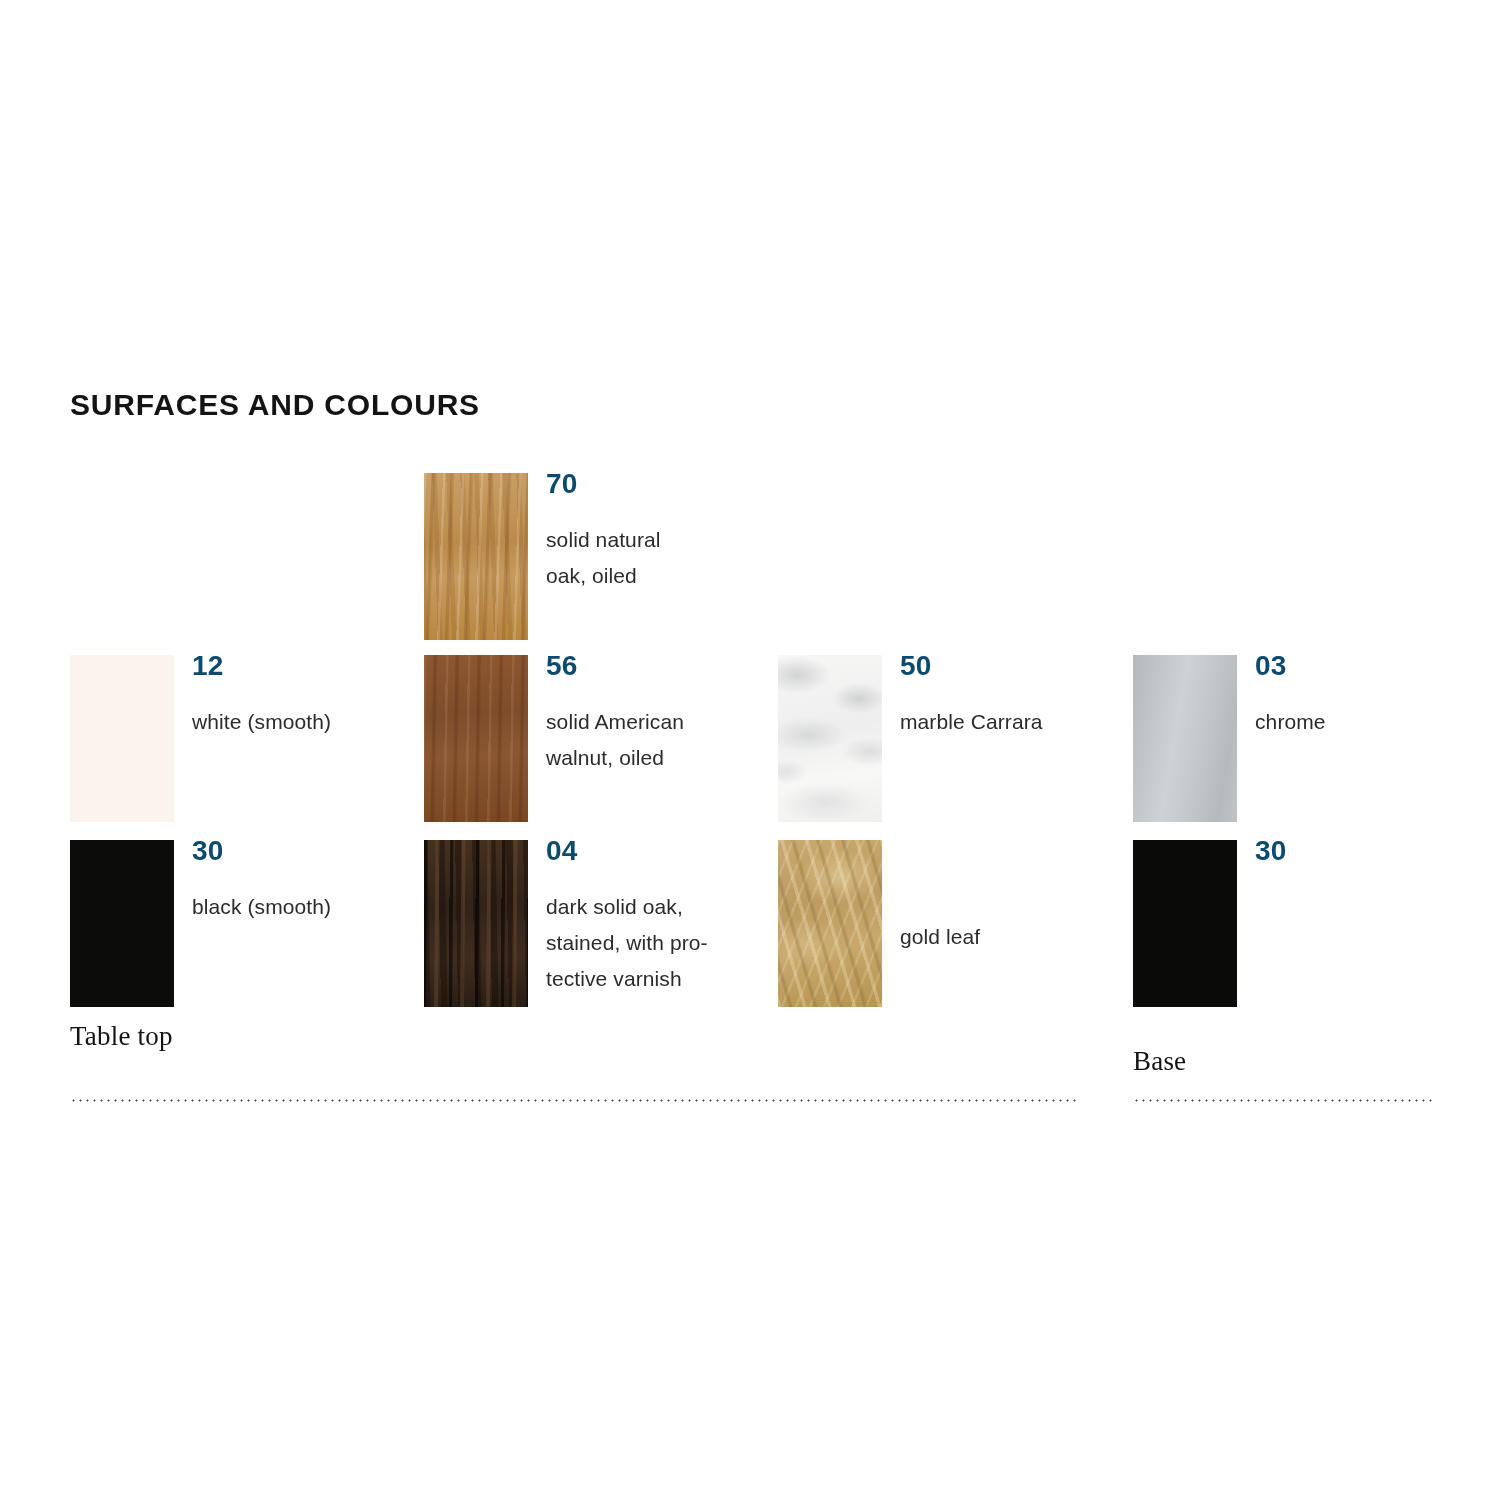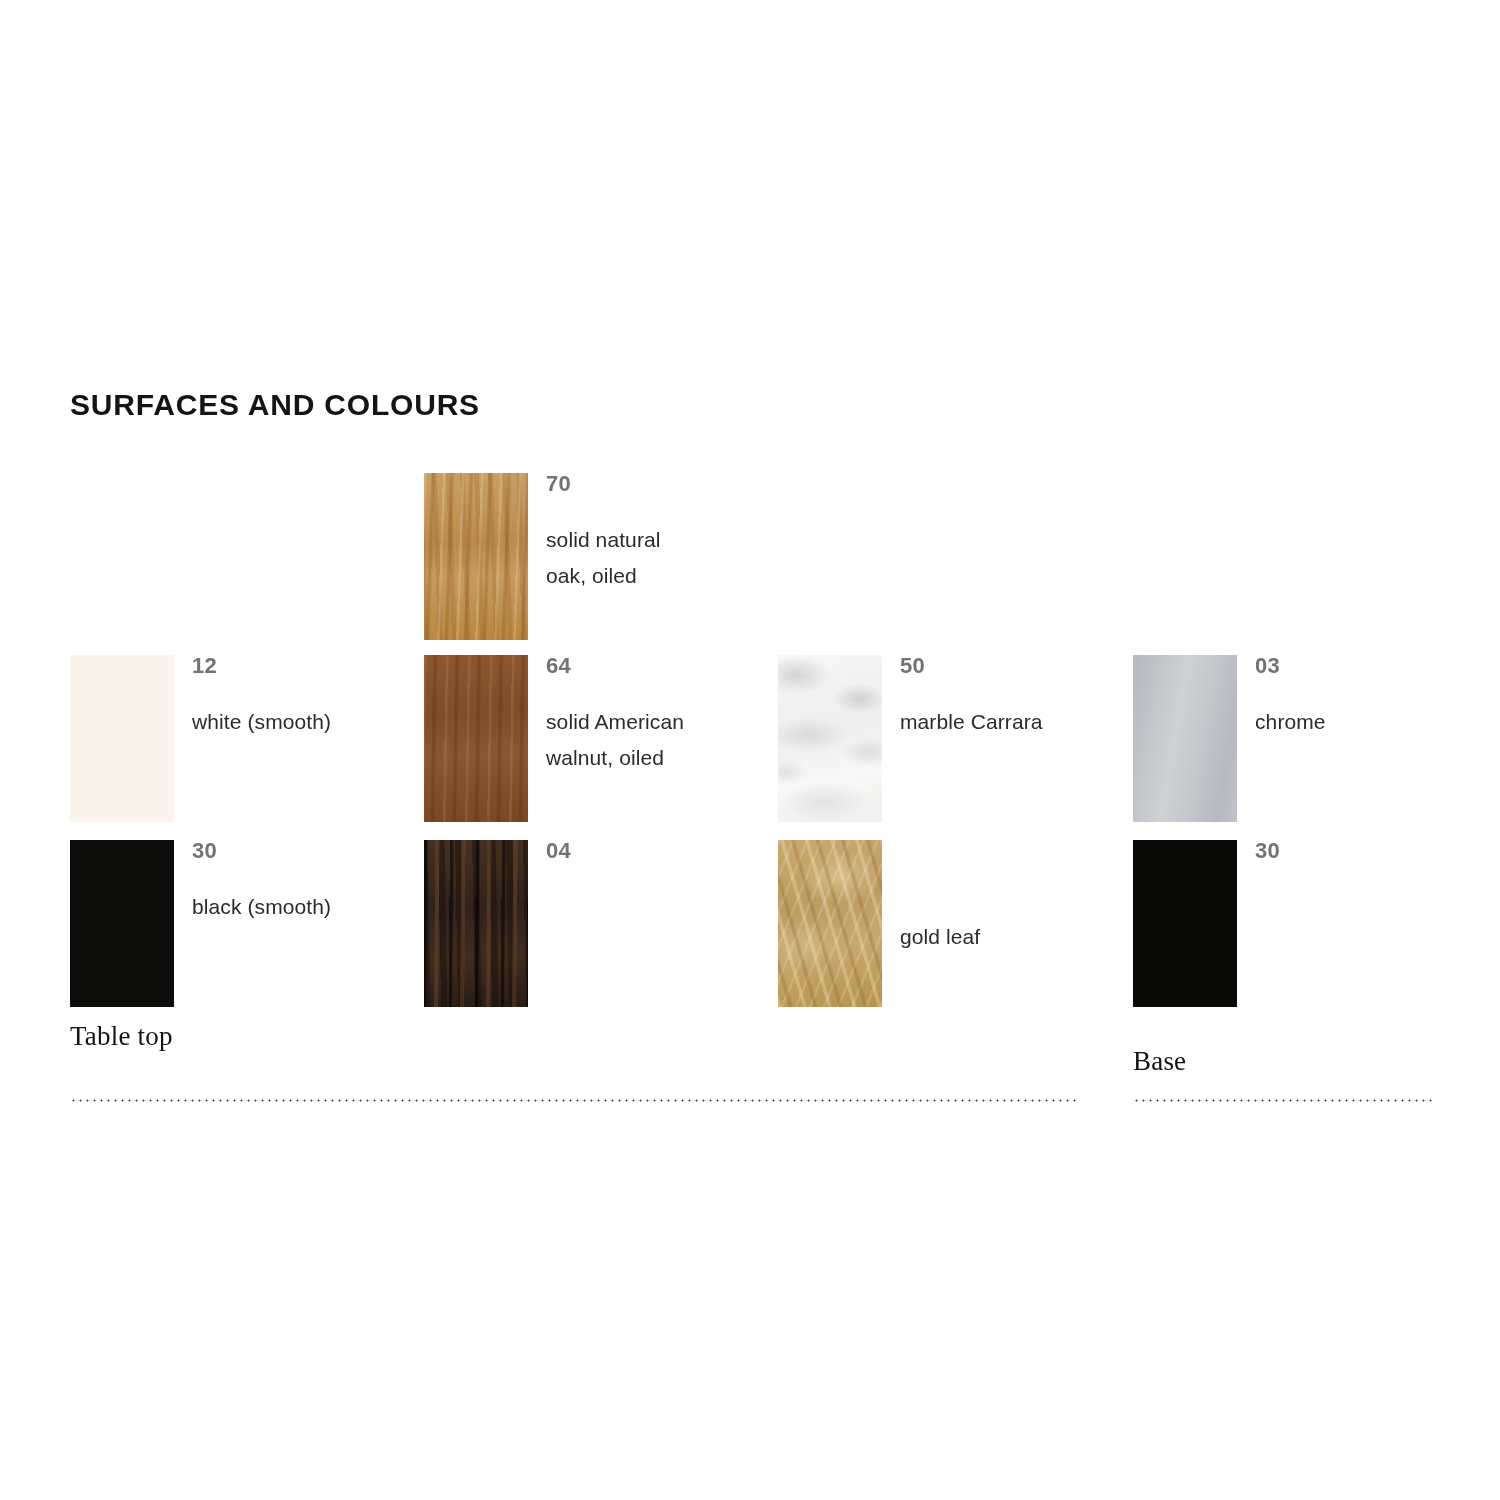--- a/index.html
+++ b/index.html
@@ -46,24 +46,24 @@
   .entry-text {
     position: absolute;
     left: 122px;
     top: -4px;
     width: 230px;
   }
   .entry-text.centered {
     top: 56px;
   }
   .code {
-    font-size: 22px;
+    font-size: 28px;
     font-weight: 700;
     line-height: 30px;
-    color: #737373;
+    color: #0c4a6e;
     letter-spacing: 0.3px;
   }
   .desc {
     font-size: 21px;
     font-weight: 400;
     line-height: 36px;
     color: #2b2b2b;
     letter-spacing: 0.1px;
     margin-top: 23px;
   }
@@ -203,21 +203,21 @@
     <div class="code">12</div>
     <div class="desc">
       <div>white (smooth)</div>
     </div>
   </div>
 </div>
 
 <div class="entry" style="left:424px; top:655px;">
   <div class="swatch tex-walnut"></div>
   <div class="entry-text">
-    <div class="code">64</div>
+    <div class="code">56</div>
     <div class="desc">
       <div>solid American</div>
       <div>walnut, oiled</div>
     </div>
   </div>
 </div>
 
 <div class="entry" style="left:778px; top:655px;">
   <div class="swatch tex-marble"></div>
   <div class="entry-text">
@@ -245,20 +245,25 @@
     <div class="desc">
       <div>black (smooth)</div>
     </div>
   </div>
 </div>
 
 <div class="entry" style="left:424px; top:840px;">
   <div class="swatch tex-darkoak"></div>
   <div class="entry-text">
     <div class="code">04</div>
+    <div class="desc">
+      <div>dark solid oak,</div>
+      <div>stained, with pro-</div>
+      <div>tective varnish</div>
+    </div>
   </div>
 </div>
 
 <div class="entry" style="left:778px; top:840px;">
   <div class="swatch tex-gold"></div>
   <div class="entry-text centered">
     <div class="desc">
       <div>gold leaf</div>
     </div>
   </div>

